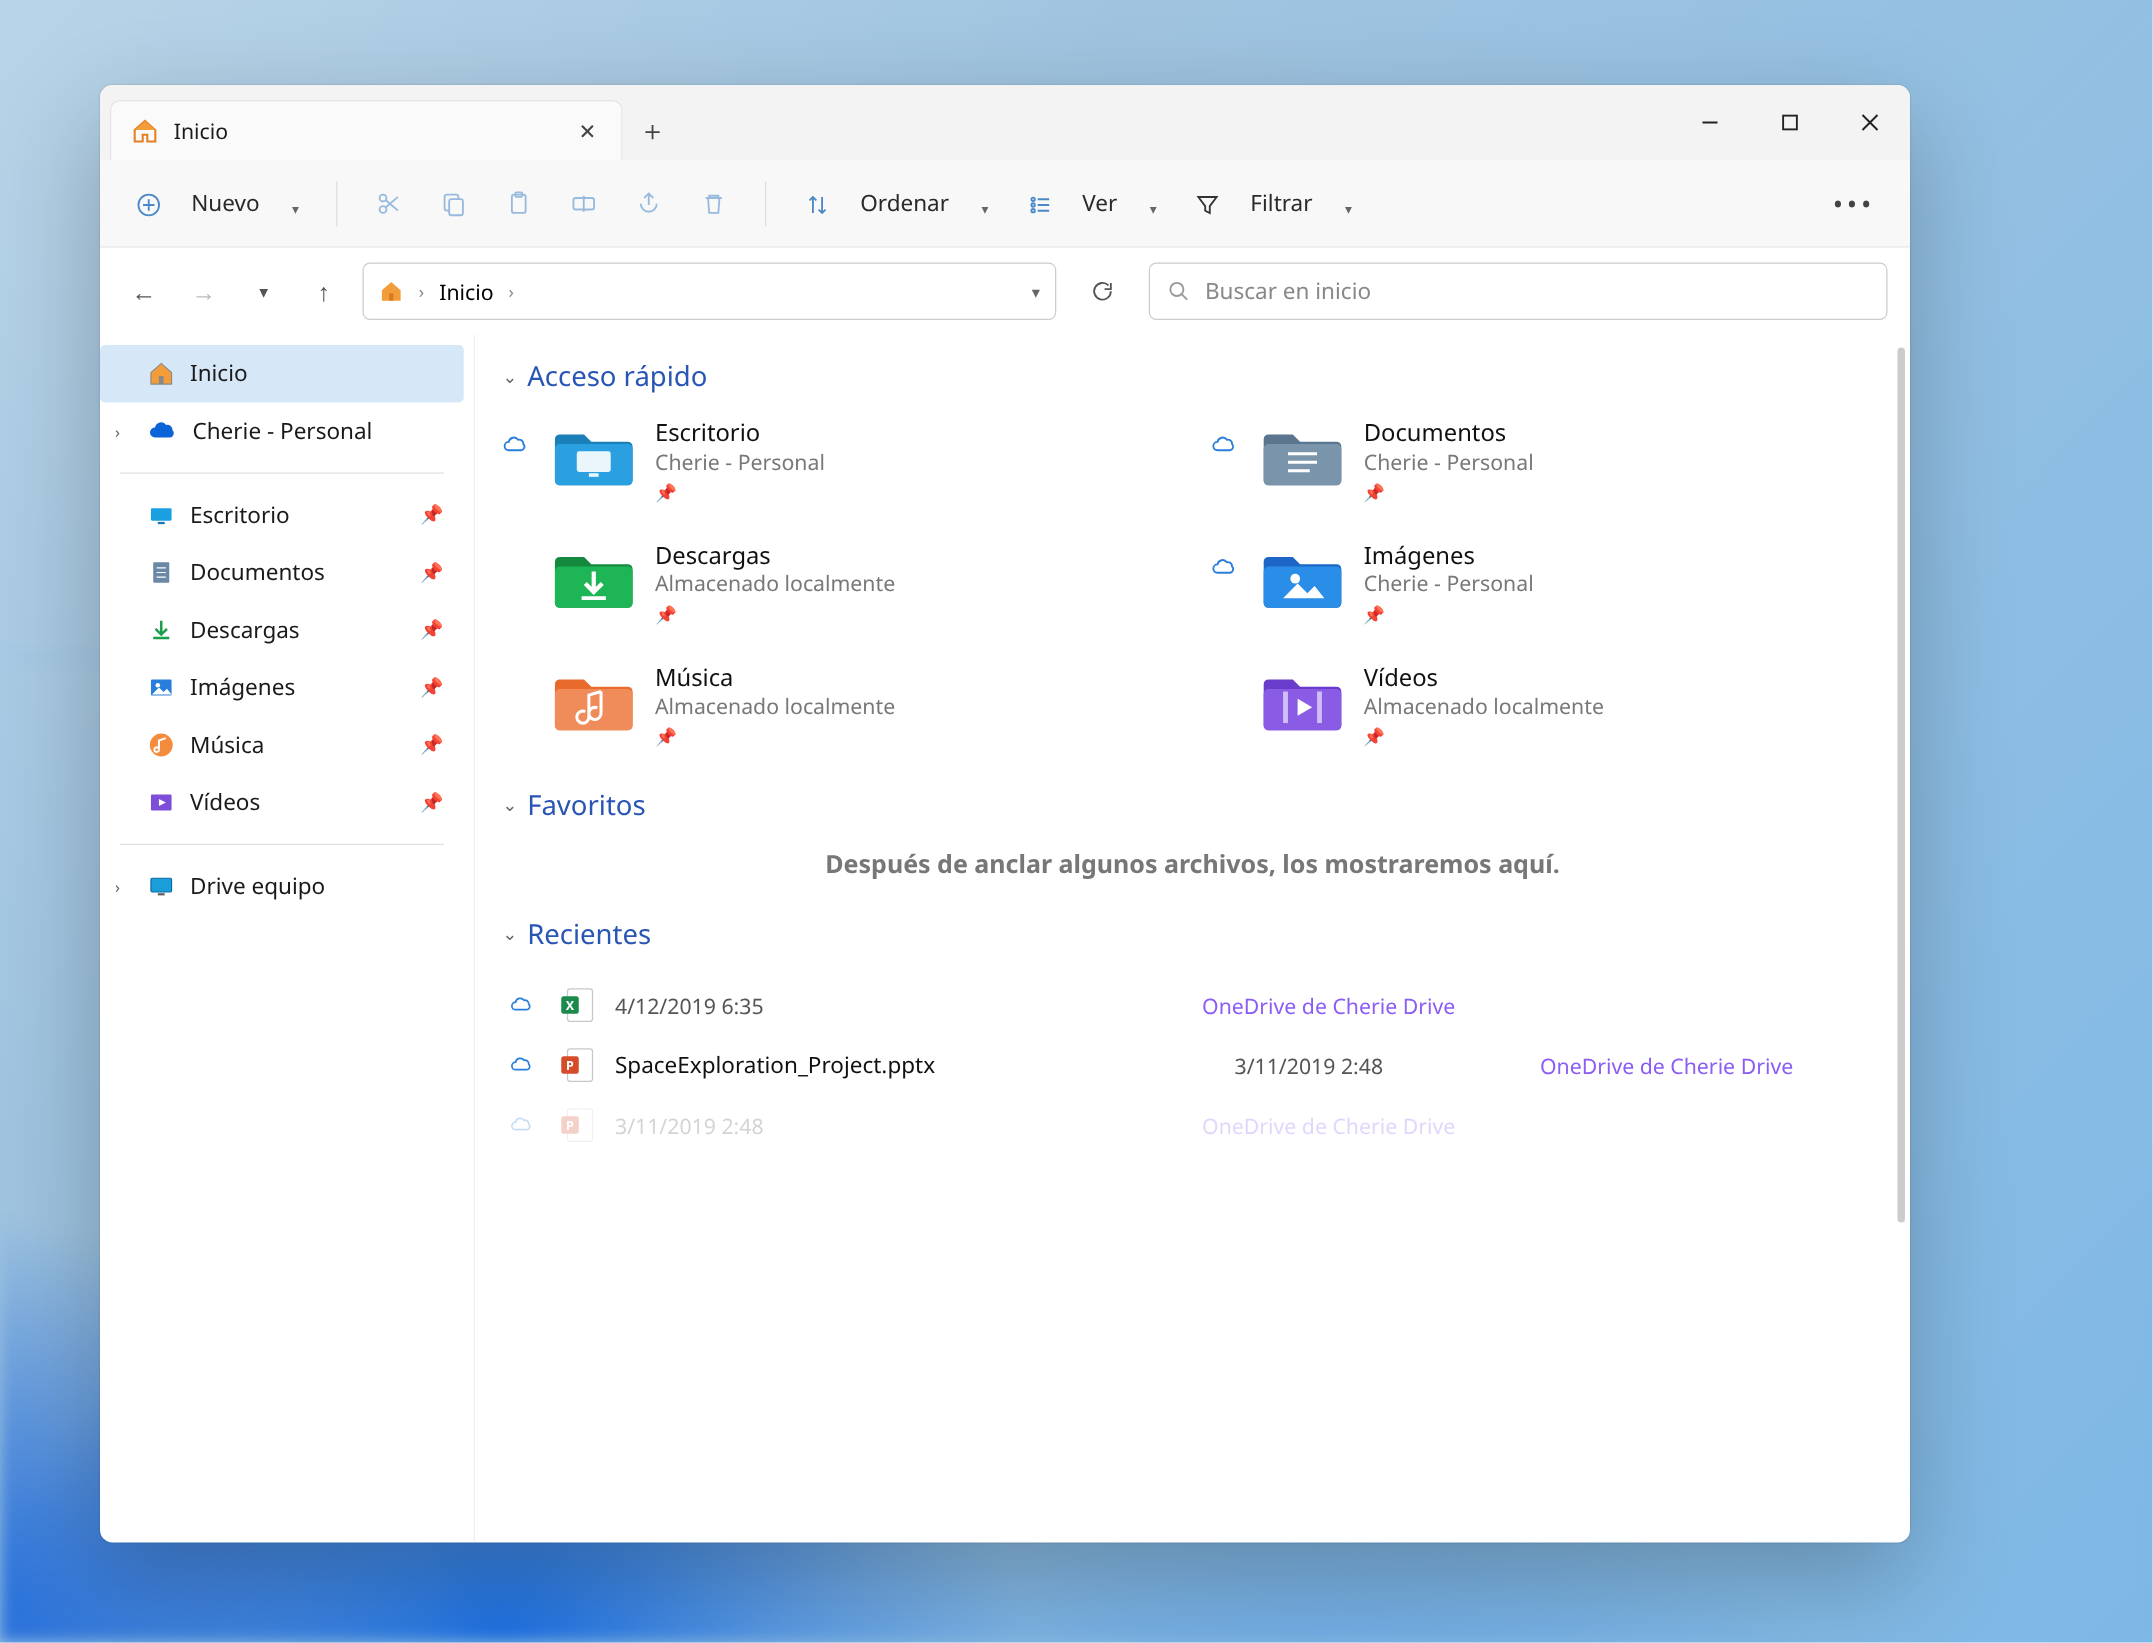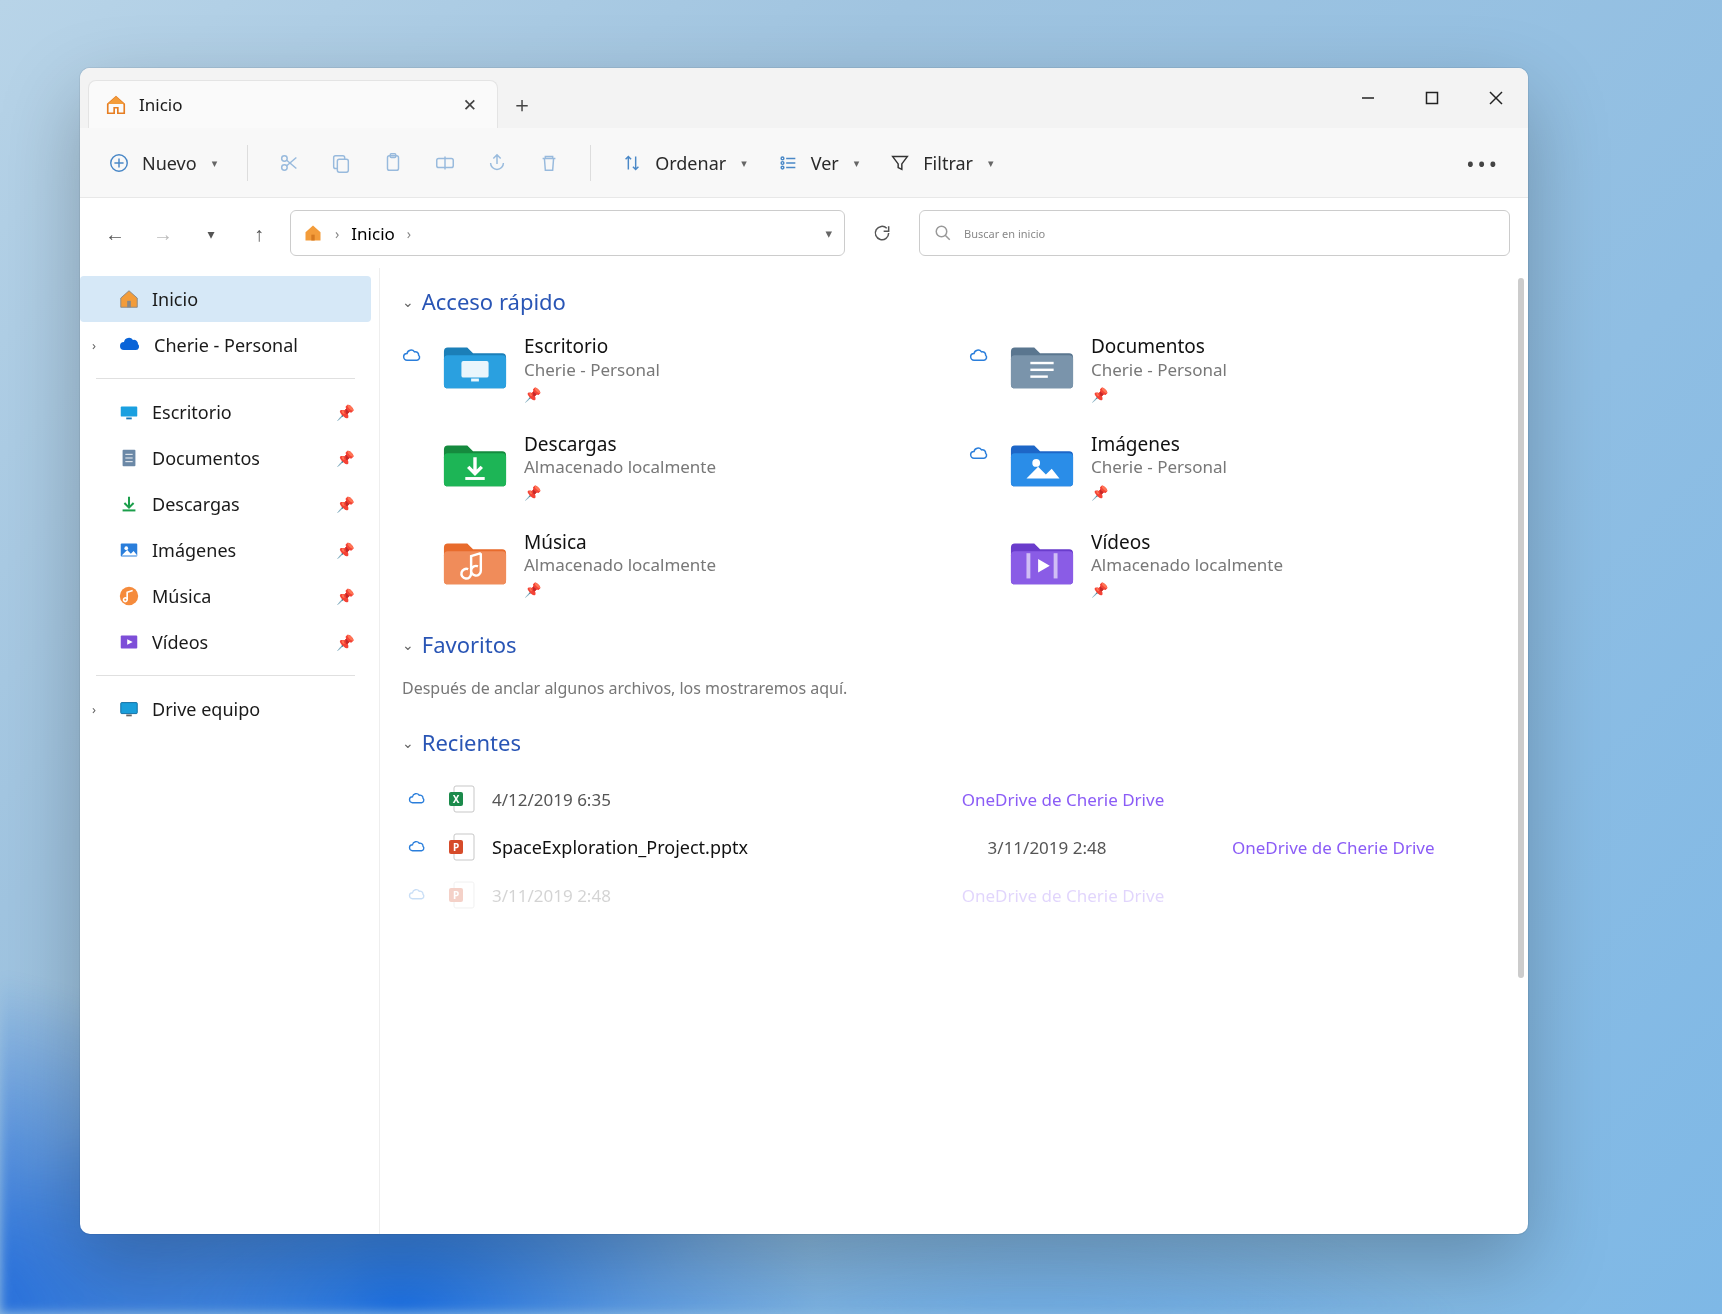--- a/index.html
+++ b/index.html
@@ -32,21 +32,21 @@
   border: 1px solid #e4e4e4; border-bottom: none;
 }
 .tab-close { margin-left: auto; cursor: pointer; font-size: 17px; color: #444; padding: 4px; }
 .new-tab { width: 48px; height: 48px; display: flex; align-items: center; justify-content: center; font-size: 22px; color: #444; cursor: pointer; }
 .win-controls { position: absolute; right: 0; top: 0; height: 60px; display: flex; }
 .win-btn { width: 64px; display: flex; align-items: center; justify-content: center; cursor: pointer; color: #222; }
 .toolbar {
   height: 70px; background: #f8f8f8; border-bottom: 1px solid #e8e8e8;
   display: flex; align-items: center; padding: 0 18px; gap: 10px;
 }
-.tbtn { display: flex; align-items: center; gap: 12px; padding: 8px 10px; border-radius: 6px; cursor: pointer; color: #4a88c7; font-size: 18px; }
+.tbtn { display: flex; align-items: flex-end; gap: 23px; padding: 8px 10px; border-radius: 6px; cursor: pointer; color: #4a88c7; font-size: 18px; }
 .tbtn .lbl { color: #2a2a2a; }
 .tbtn.disabled { opacity: 0.55; cursor: default; }
 .tsep { width: 1px; height: 36px; background: #ddd; margin: 0 10px; }
 .caret { font-size: 11px; color: #666; margin-left: 3px; }
 .navbar {
   height: 70px; display: flex; align-items: center; padding: 0 18px; gap: 14px;
 }
 .nav-btn { width: 34px; height: 34px; display: flex; align-items: center; justify-content: center; color: #555; cursor: pointer; font-size: 20px; }
 .nav-btn.dis { opacity: 0.4; cursor: default; }
 .addressbar {
@@ -80,21 +80,21 @@
 .group-header .chev2 { font-size: 14px; color: #666; }
 .group-header .title { font-size: 22px; color: #2955b5; }
 .qa-grid { display: grid; grid-template-columns: 1fr 1fr; column-gap: 30px; row-gap: 28px; margin-bottom: 30px; }
 .qa-item { display: flex; align-items: flex-start; gap: 16px; cursor: pointer; }
 .qa-cloud { width: 24px; font-size: 16px; color: #2a7edb; padding-top: 12px; }
 .qa-folder { width: 66px; height: 60px; display: flex; align-items: center; justify-content: center; }
 .qa-labels { flex: 1; }
 .qa-name { font-size: 19px; color: #111; line-height: 1.3; }
 .qa-sub { font-size: 17px; color: #787878; line-height: 1.3; }
 .qa-pin { font-size: 14px; color: #999; margin-top: 4px; }
-.fav-empty { text-align: left; color: #777; font-size: 16px; margin: 10px 0 28px 0; }
+.fav-empty { text-align: center; color: #777; font-size: 20px; margin: 10px 0 28px 0; font-weight: bold; }
 .recent-row { display: flex; align-items: center; gap: 16px; height: 48px; cursor: pointer; padding-left: 6px; }
 .recent-row .cloud-r { width: 24px; font-size: 16px; color: #2a7edb; }
 .recent-row .fname { flex: 2.1; font-size: 18px; color: #111; white-space: nowrap; overflow: hidden; text-overflow: ellipsis; }
 .recent-row .fdate { flex: 1; font-size: 17px; color: #555; }
 .recent-row .floc { flex: 1.2; font-size: 17px; color: #8b5cf6; white-space: nowrap; overflow: hidden; text-overflow: ellipsis; }
 .statusbar {
   height: 36px; border-top: 1px solid #e5e5e5; display: flex; align-items: center;
   padding: 0 14px; font-size: 16px; color: #444;
 }
 .view-toggle { margin-left: auto; display: flex; gap: 6px; }
@@ -264,21 +264,21 @@
           <path d="M20 12 a8 8 0 1 1 -2.3 -5.6 M20 4 V10 H14"></path>
         </svg>
     </div>
     <div class="searchbar">
       <span>
           <svg width="18" height="18" viewBox="0 0 24 24" fill="none" stroke="#999" stroke-width="2">
             <circle cx="10" cy="10" r="7"></circle>
             <line x1="15" y1="15" x2="21" y2="21"></line>
           </svg>
         </span>
-      <span style="font-size:11px">Buscar en inicio</span>
+      <span style="font-size:18px">Buscar en inicio</span>
     </div>
   </div>
 
   <div class="content">
 
     <div class="sidebar">
       <div class="side-item active">
         <span>
             <svg width="22" height="22" viewBox="0 0 24 24">
               <path d="M3 11 L12 3 L21 11 V21 H3 Z" fill="#f39c3a"></path>

